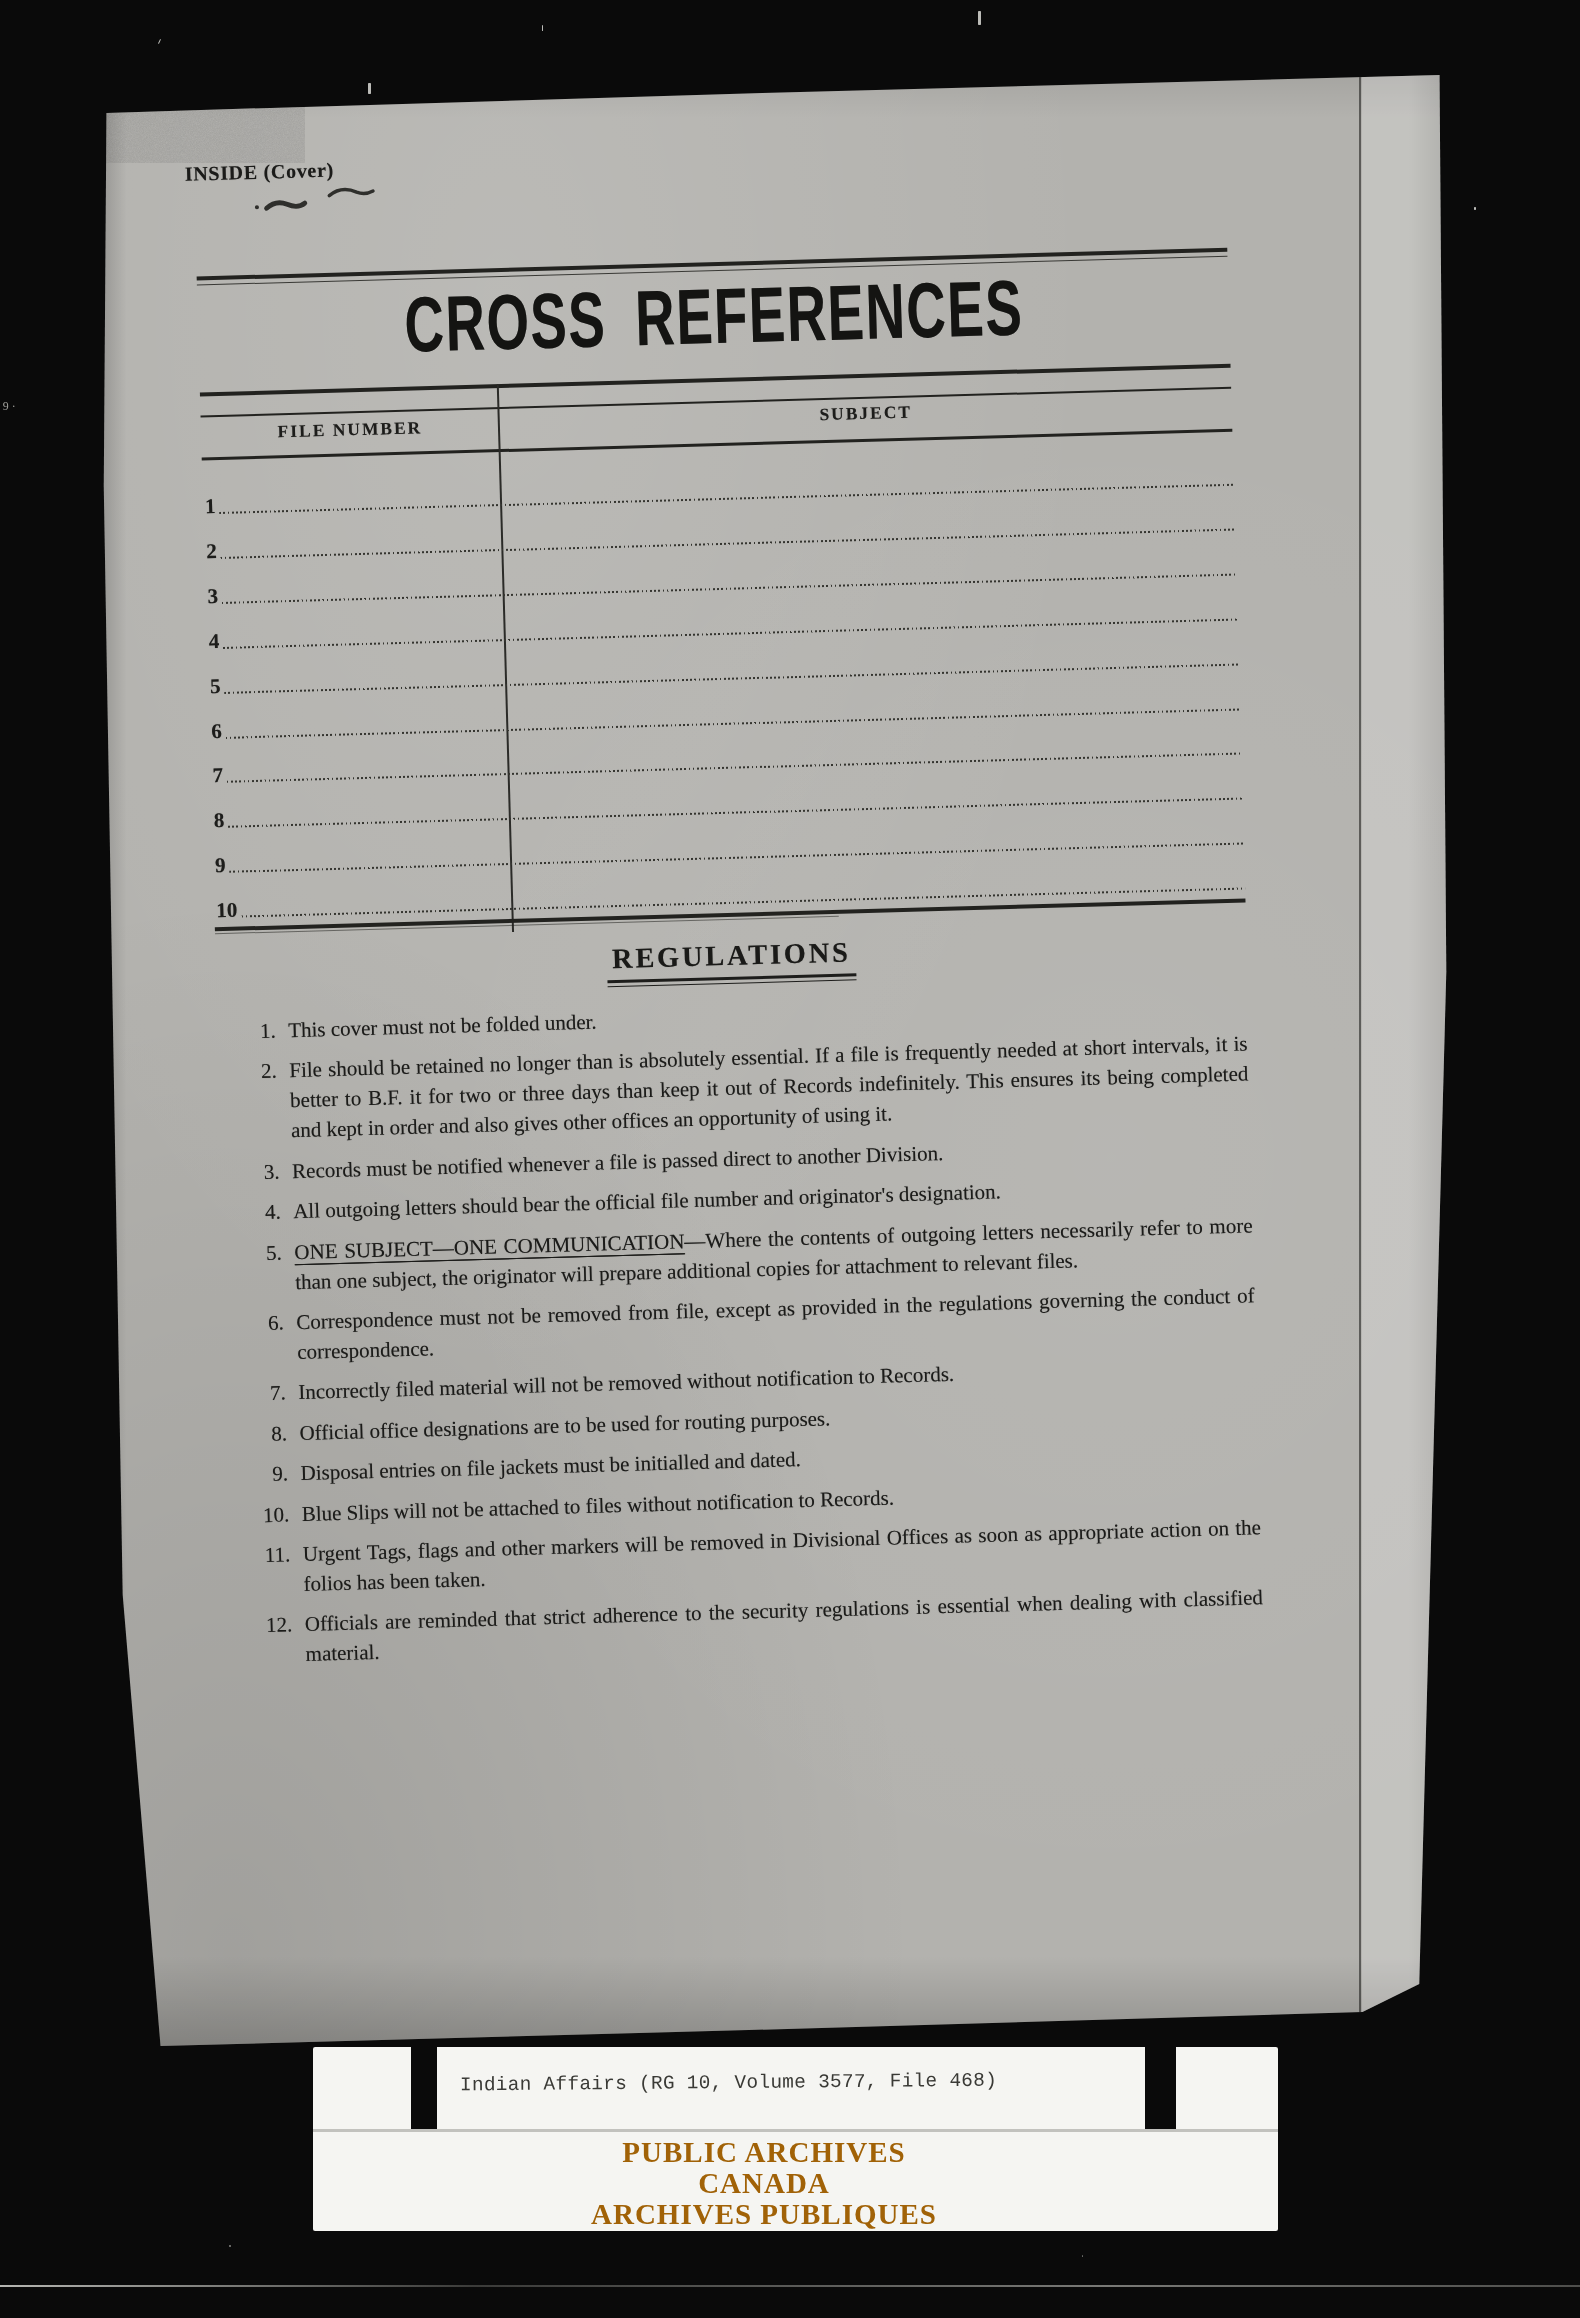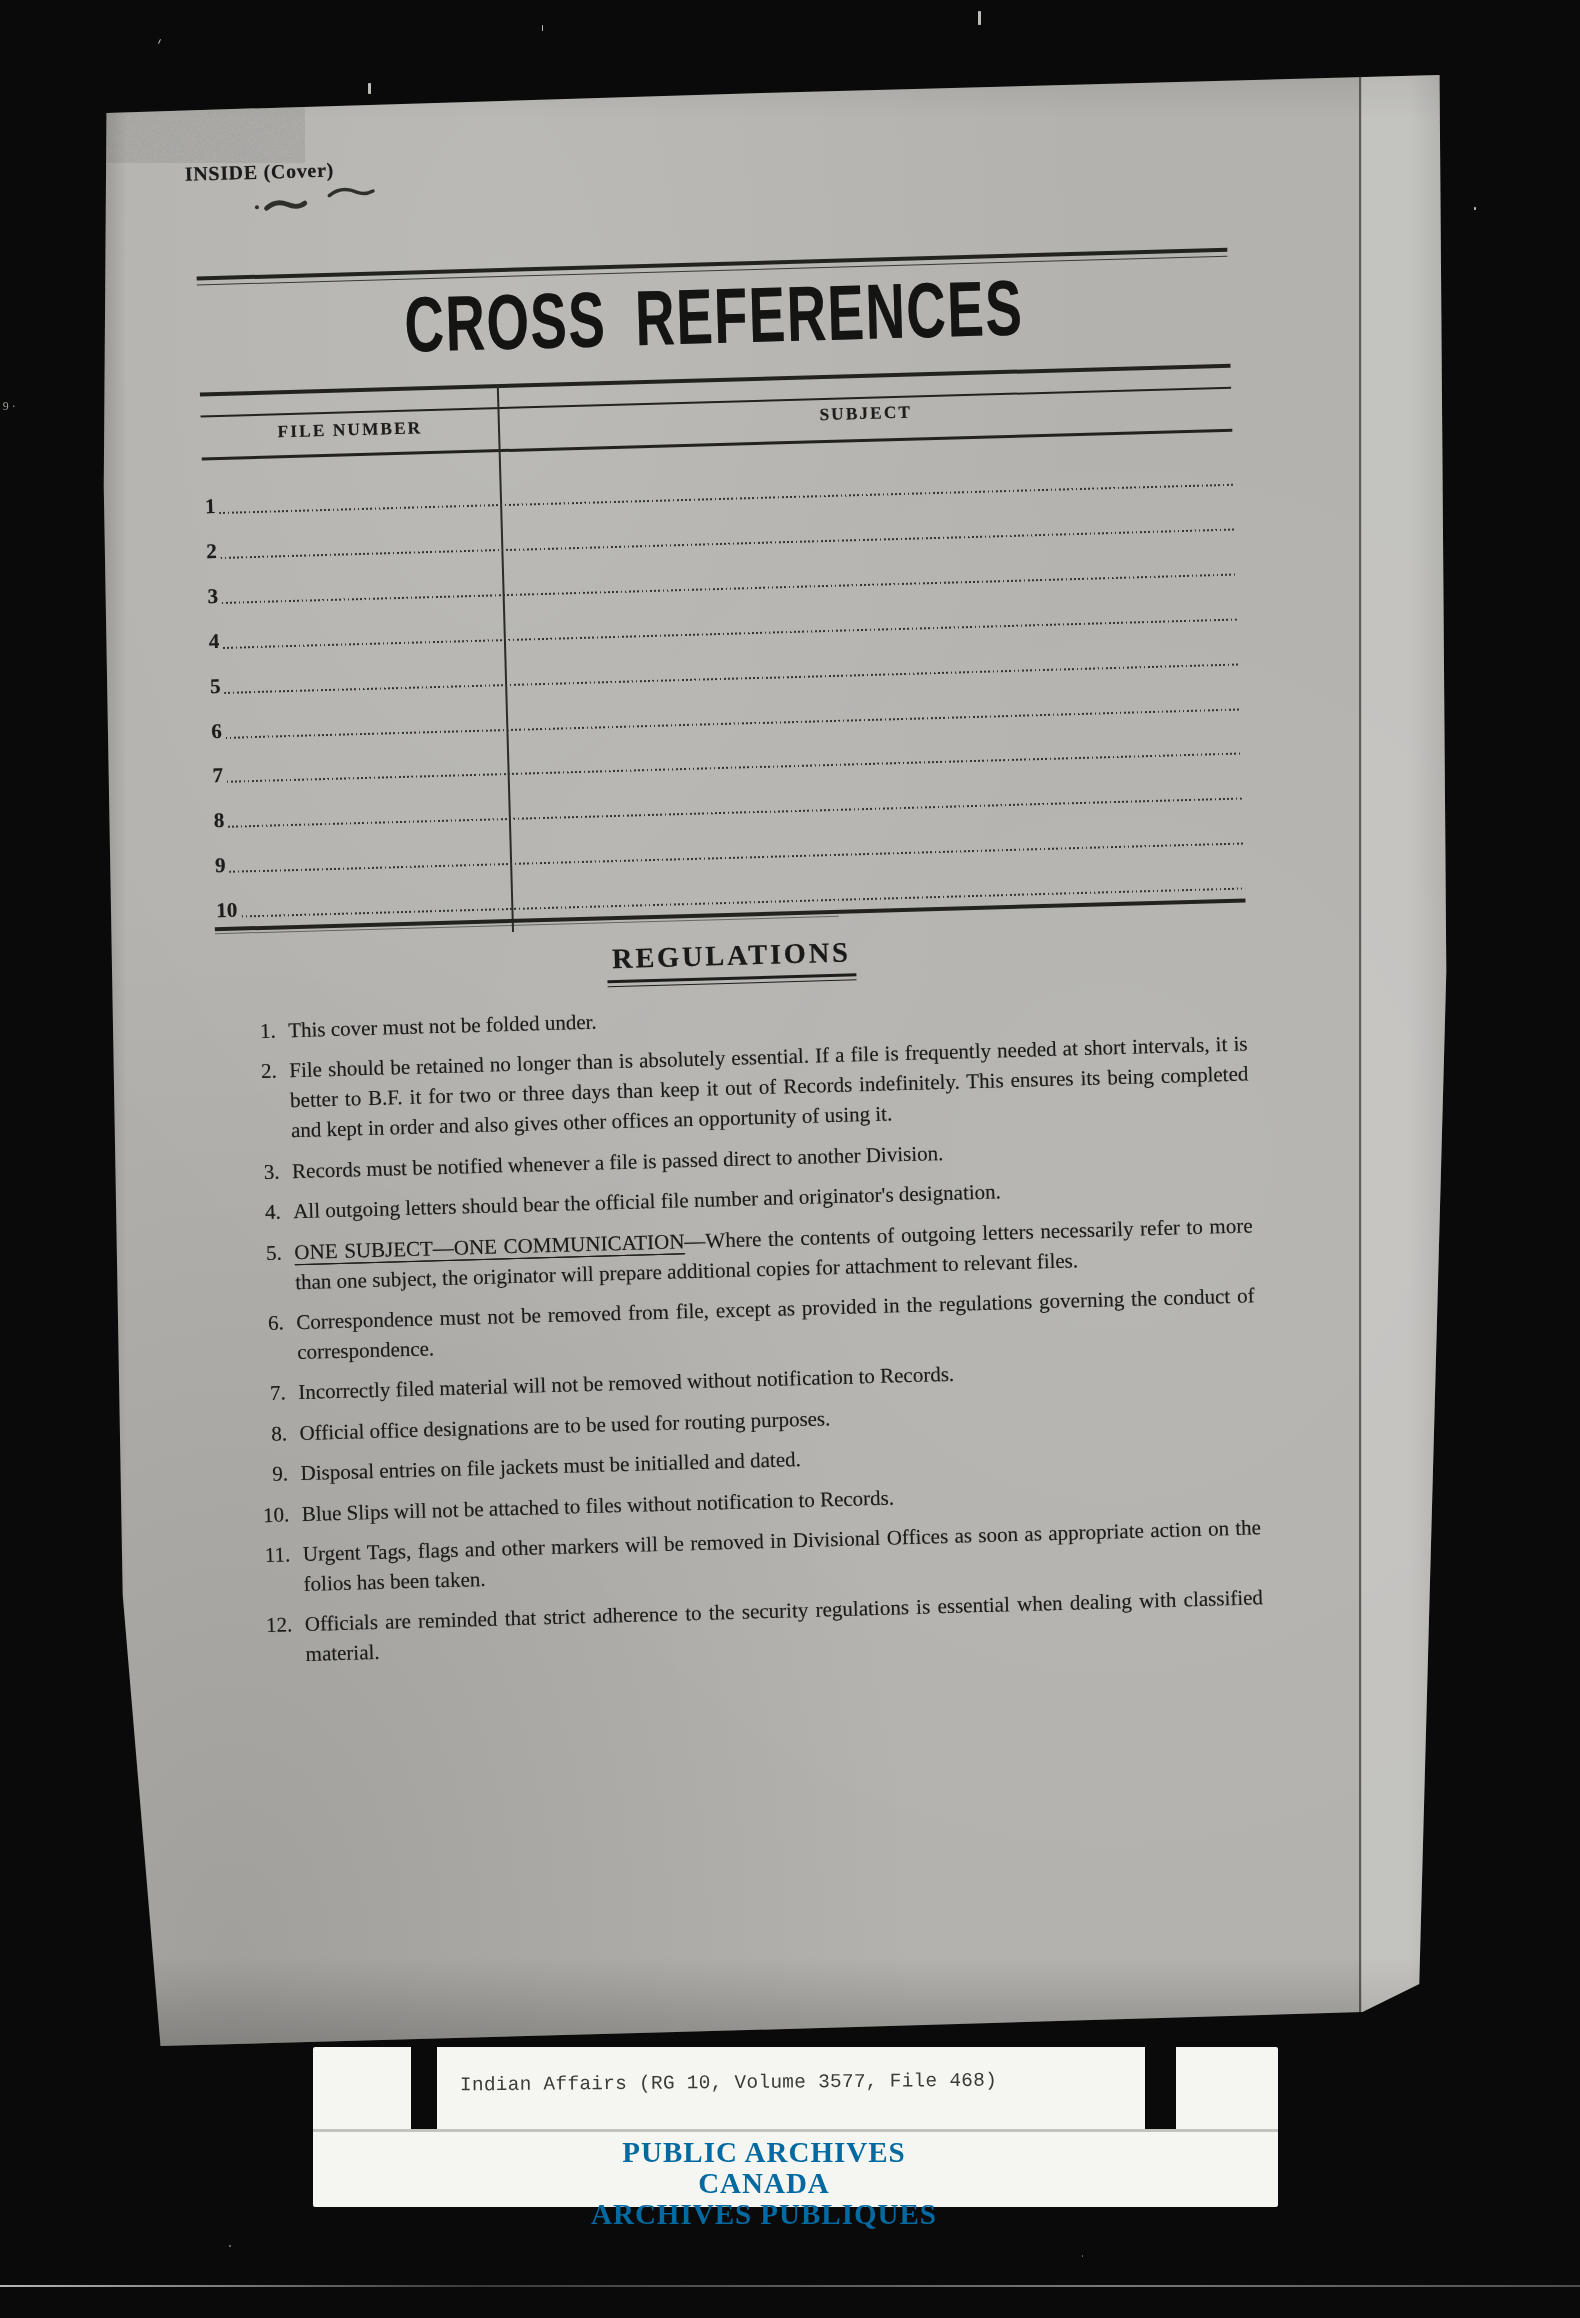--- a/index.html
+++ b/index.html
@@ -52,30 +52,30 @@
   .reg-head-text{display:inline-block;font-weight:bold;font-size:28.4px;letter-spacing:2.8px;
     border-bottom:3.5px solid #1d1d1b;padding:0 5.5px 4.9px 5.5px;position:relative;color:#1a1a18;}
   .reg-head-text::after{content:"";position:absolute;left:0;right:0;bottom:-7px;height:1.4px;background:#1d1d1b;}
   .reg-list{left:90px;top:908px;width:1026px;}
   .reg-item{display:flex;margin-bottom:10.4px;}
   .reg-num{width:55px;text-align:right;font-size:21px;line-height:30px;flex:none;}
   .reg-text{flex:1;margin-left:12.5px;font-size:21px;line-height:30px;text-align:justify;}
   .lead-underline{border-bottom:1.4px solid #1b1b19;text-decoration:underline;
     text-underline-offset:4.9px;text-decoration-thickness:1.4px;padding-bottom:0.7px;}
   
-  .footer-card{position:absolute;left:313px;top:2047px;width:965px;height:160px;
+  .footer-card{position:absolute;left:313px;top:2047px;width:965px;height:184px;
     background:#f5f5f2;border-radius:2.1px;}
   .notch{position:absolute;top:0;height:82px;background:#0a0a0a;}
   .notch-1{left:98px;width:26px;}
   .notch-2{left:832px;width:31px;}
   .typed-label{position:absolute;left:147px;top:25px;font-family:"Liberation Mono",monospace;
     font-size:19.4px;letter-spacing:0.3px;color:#3a3a36;transform:rotate(-0.5deg);white-space:nowrap;}
   .seam{position:absolute;left:0;top:82px;width:100%;height:2.8px;background:#c2c2be;}
   .archive-block{position:absolute;left:42px;top:90px;width:818px;text-align:center;}
-  .arch-line{font-weight:bold;font-size:29px;line-height:31px;letter-spacing:1px;color:#0369a1;}
+  .arch-line{font-weight:bold;font-size:29px;line-height:31px;letter-spacing:1px;color:#a16207;}
   
   .speck{position:absolute;background:#e8e8e4;opacity:.8;border-radius:0.7px;}
   .speck-text{position:absolute;color:#cfcfc9;font-size:11.8px;opacity:.75;font-family:"Liberation Serif",serif;}
   .film-line{position:absolute;left:0;top:2285px;width:100%;height:2.1px;
     background:linear-gradient(90deg,rgba(225,225,220,.8),rgba(150,150,145,.35) 30%,rgba(195,195,190,.6) 70%,rgba(160,160,155,.45));}
 </style>
 </head>
 <body>
 
 <div class="stage">

